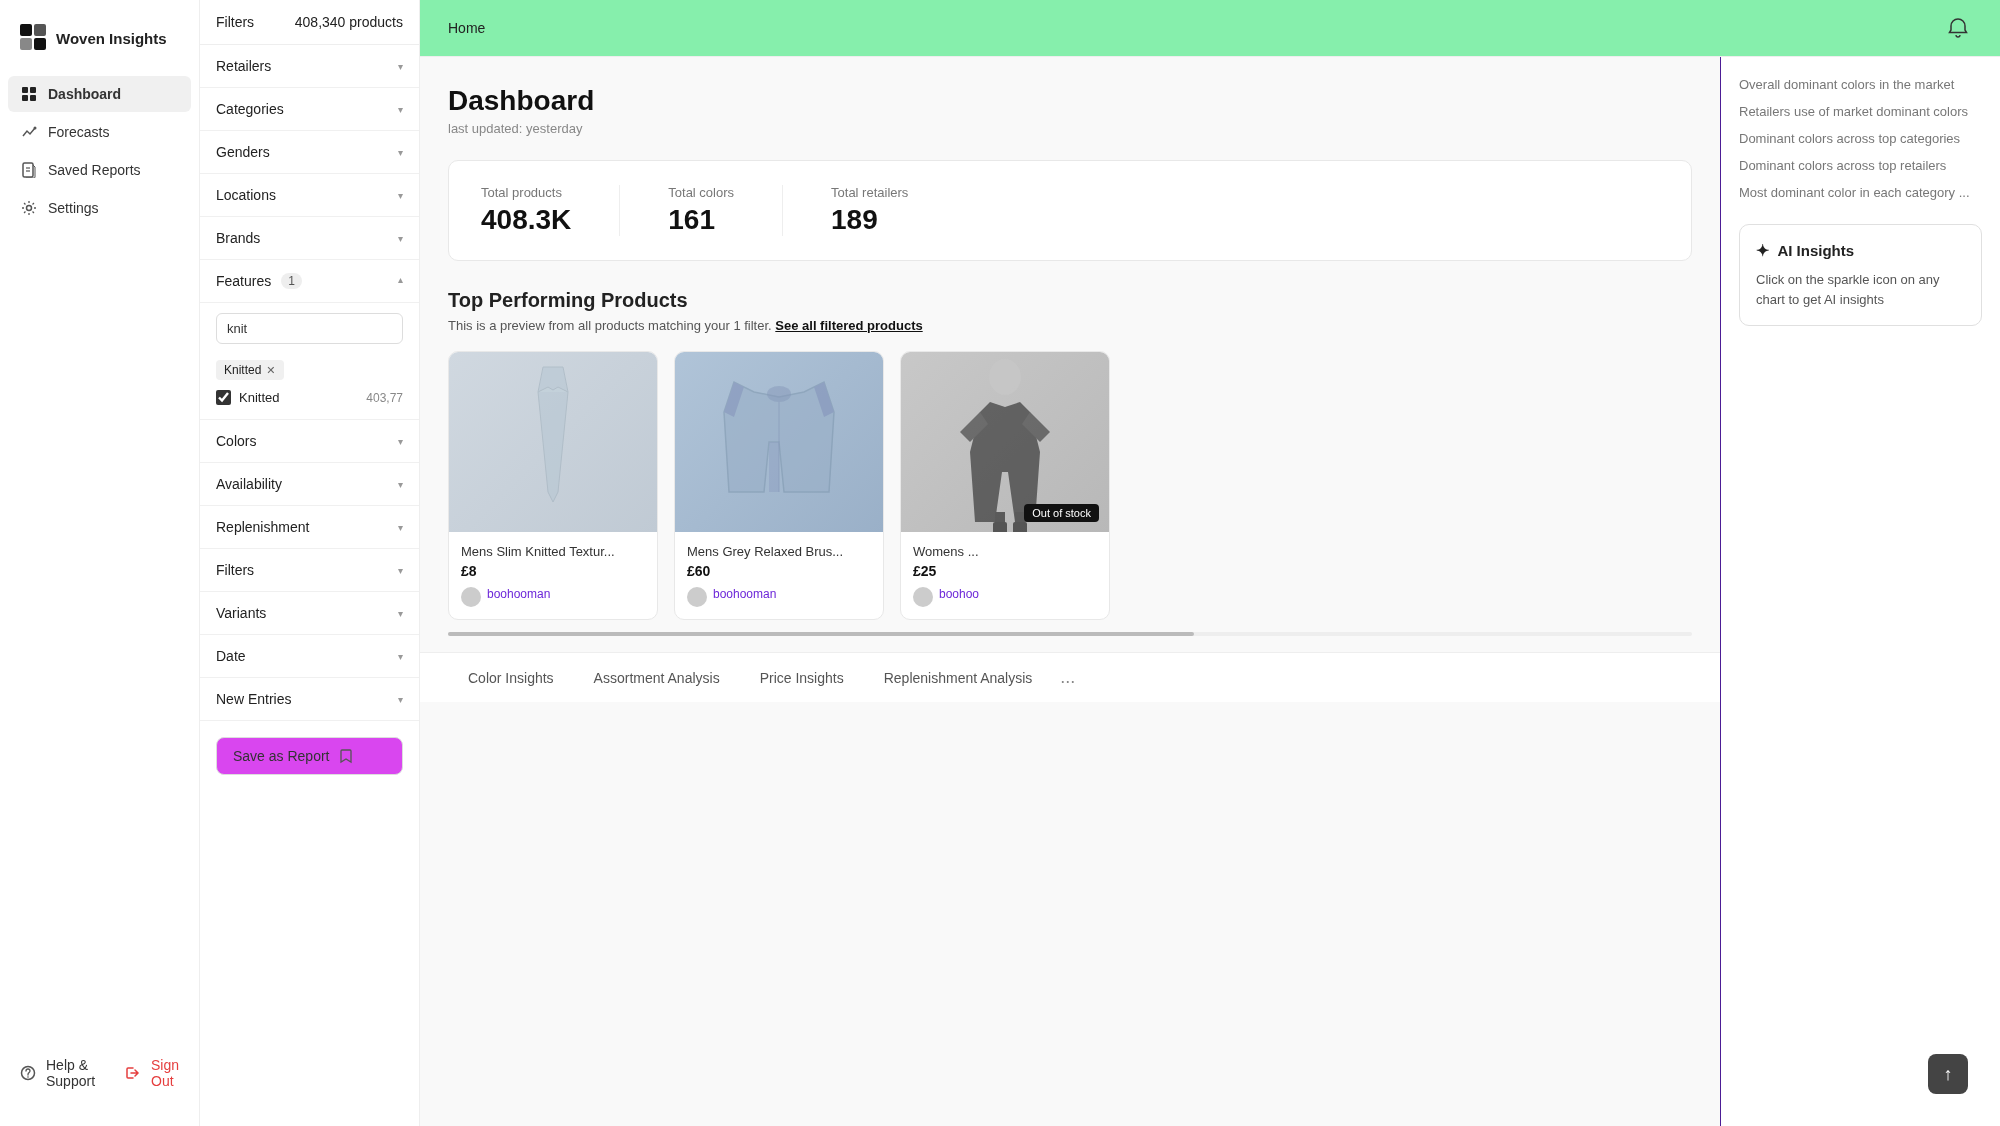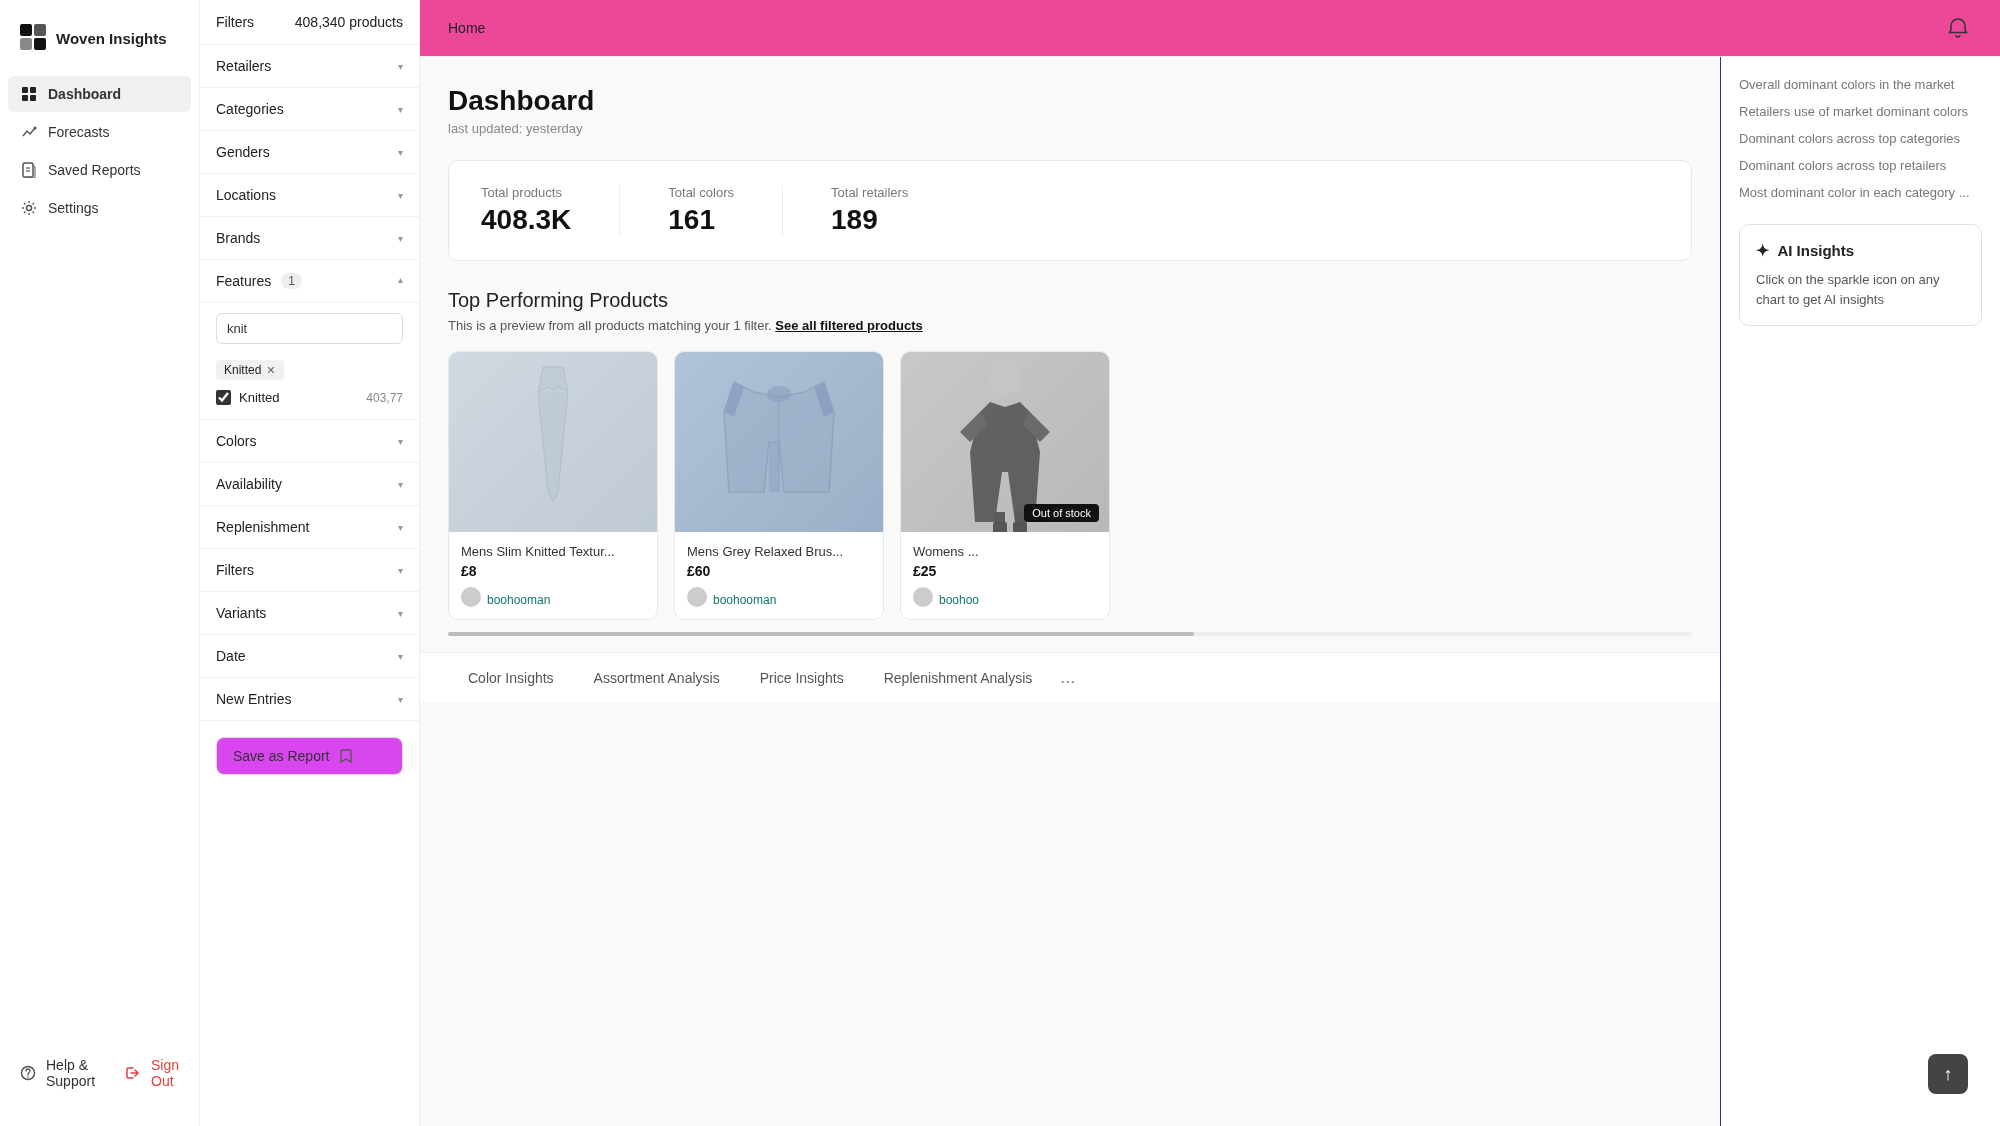--- a/index.html
+++ b/index.html
@@ -32,49 +32,49 @@
     .filter-option-left { display: flex; align-items: center; gap: 8px; font-size: 13px; }
     .filter-checkbox { width: 15px; height: 15px; accent-color: #333; }
     .filter-option-count { font-size: 12px; color: #888; }
     .filter-badge { background: #eee; border-radius: 10px; padding: 1px 7px; font-size: 12px; color: #555; margin-left: 4px; }
 
     
     .save-btn { margin: 16px; display: flex; align-items: center; gap: 8px; border: 1px solid #ddd; border-radius: 8px; padding: 10px 16px; cursor: pointer; font-size: 14px; color: #333; background: #d946ef; }
 
     
     .main { flex: 1; display: flex; flex-direction: column; overflow: hidden; }
-    .topbar { background: #ec4899; border-bottom: 1px solid #eee; padding: 14px 28px; display: flex; align-items: center; justify-content: space-between; }
+    .topbar { background: #86efac; border-bottom: 1px solid #eee; padding: 14px 28px; display: flex; align-items: center; justify-content: space-between; }
     .topbar-bell { width: 28px; height: 28px; display: flex; align-items: center; justify-content: center; cursor: pointer; }
 
     .content-area { display: flex; flex: 1; overflow: hidden; }
     .main-content { flex: 1; padding: 28px; overflow-y: auto; }
 
     .page-title { font-size: 28px; font-weight: 700; color: #111; }
     .page-subtitle { font-size: 13px; color: #888; margin-top: 4px; }
 
     
     .stats-bar { background: #fff; border: 1px solid #e8e8e8; border-radius: 10px; padding: 24px 32px; display: flex; gap: 48px; margin-top: 24px; }
     .stat-item { display: flex; flex-direction: column; gap: 4px; }
     .stat-label { font-size: 13px; color: #777; }
     .stat-value { font-size: 28px; font-weight: 700; color: #111; }
     .stat-divider { width: 1px; background: #eee; }
 
     
-    .section-title { font-size: 20px; font-weight: 400; margin-top: 28px; margin-bottom: 6px; }
+    .section-title { font-size: 20px; font-weight: 700; margin-top: 28px; margin-bottom: 6px; }
     .section-subtitle { font-size: 13px; color: #555; margin-bottom: 18px; }
     .see-all-link { color: #111; font-weight: 600; text-decoration: underline; cursor: pointer; }
 
     .products-grid { display: flex; gap: 16px; }
     .product-card { background: #fff; border: 1px solid #e8e8e8; border-radius: 10px; overflow: hidden; width: 210px; min-width: 210px; cursor: pointer; }
     .product-img { width: 100%; height: 180px; background: #e8e8e8; display: flex; align-items: center; justify-content: center; position: relative; }
     .out-of-stock-badge { position: absolute; bottom: 10px; right: 10px; background: #111; color: #fff; font-size: 11px; padding: 3px 8px; border-radius: 4px; }
     .product-info { padding: 12px; }
     .product-name { font-size: 13px; color: #333; margin-bottom: 4px; white-space: nowrap; overflow: hidden; text-overflow: ellipsis; }
     .product-price { font-size: 14px; font-weight: 600; color: #111; margin-bottom: 8px; }
-    .product-retailer { display: flex; align-items: flex-end; gap: 6px; font-size: 12px; color: #0f766e; }
+    .product-retailer { display: flex; align-items: flex-start; gap: 6px; font-size: 12px; color: #6d28d9; }
     .retailer-avatar { width: 20px; height: 20px; border-radius: 50%; background: #ccc; }
 
     
     .scroll-hint { margin-top: 12px; height: 4px; background: #eee; border-radius: 2px; position: relative; }
     .scroll-thumb { width: 60%; height: 100%; background: #bbb; border-radius: 2px; }
 
     
     .bottom-tabs { background: #fff; border-top: 1px solid #eee; padding: 0 28px; display: flex; gap: 0; }
     .bottom-tab { padding: 14px 20px; font-size: 14px; color: #555; cursor: pointer; border-bottom: 2px solid transparent; }
     .bottom-tab-more { padding: 14px 8px; font-size: 18px; color: #888; cursor: pointer; }

